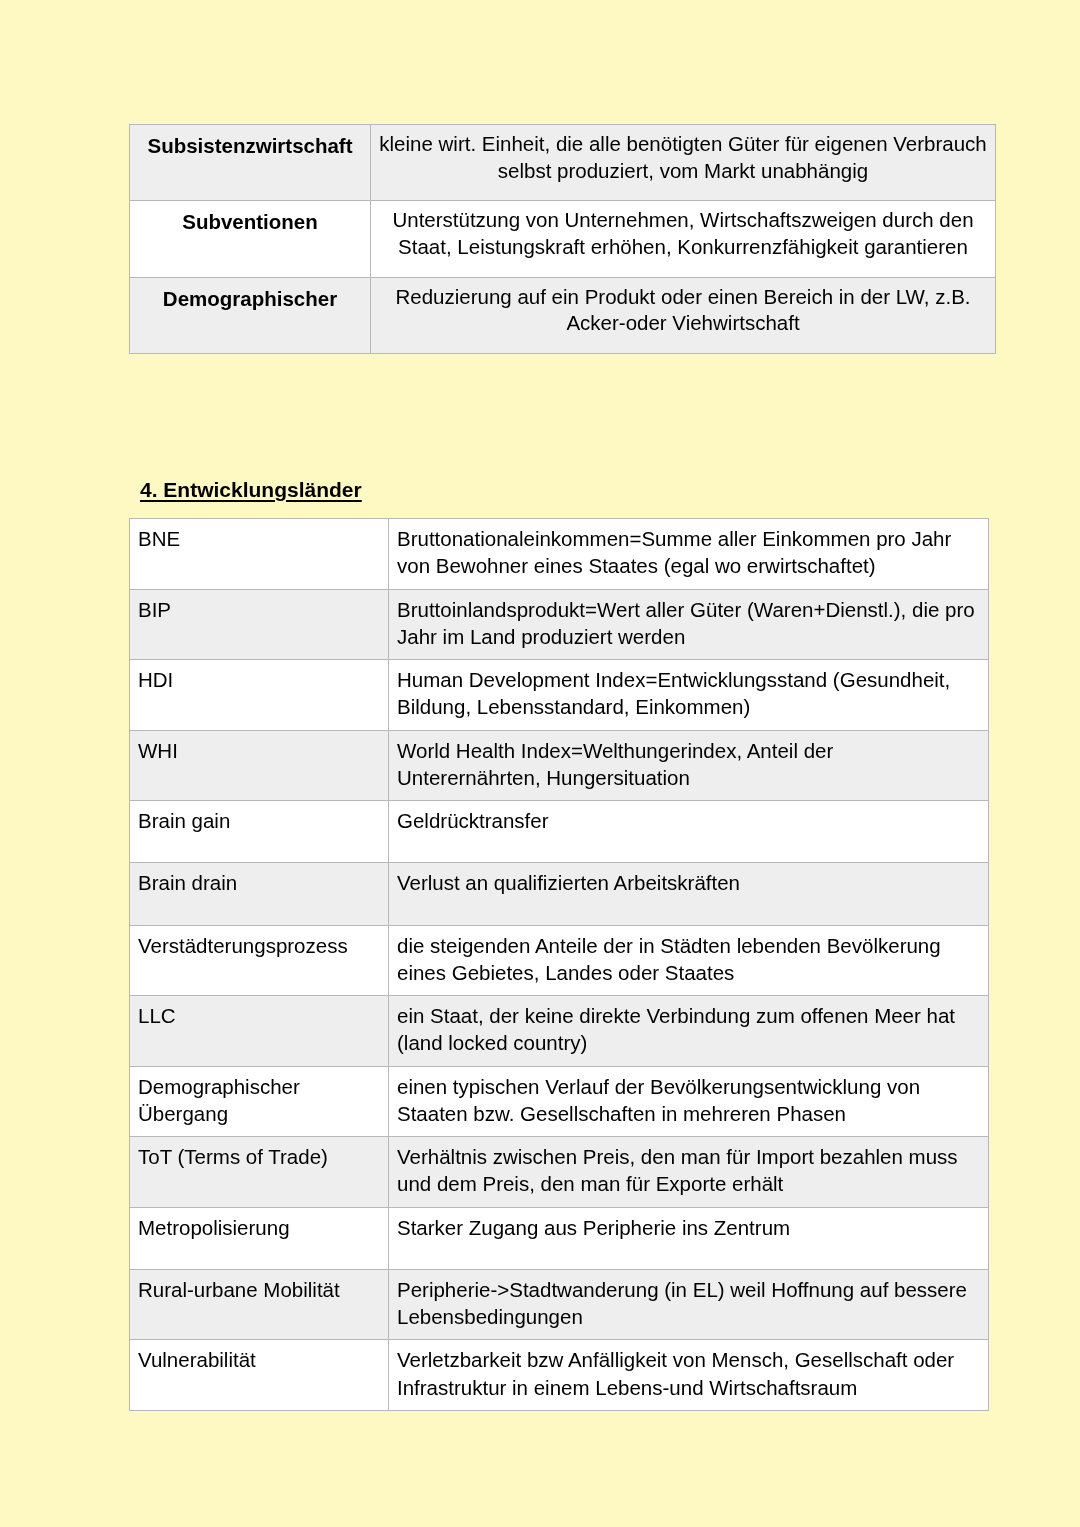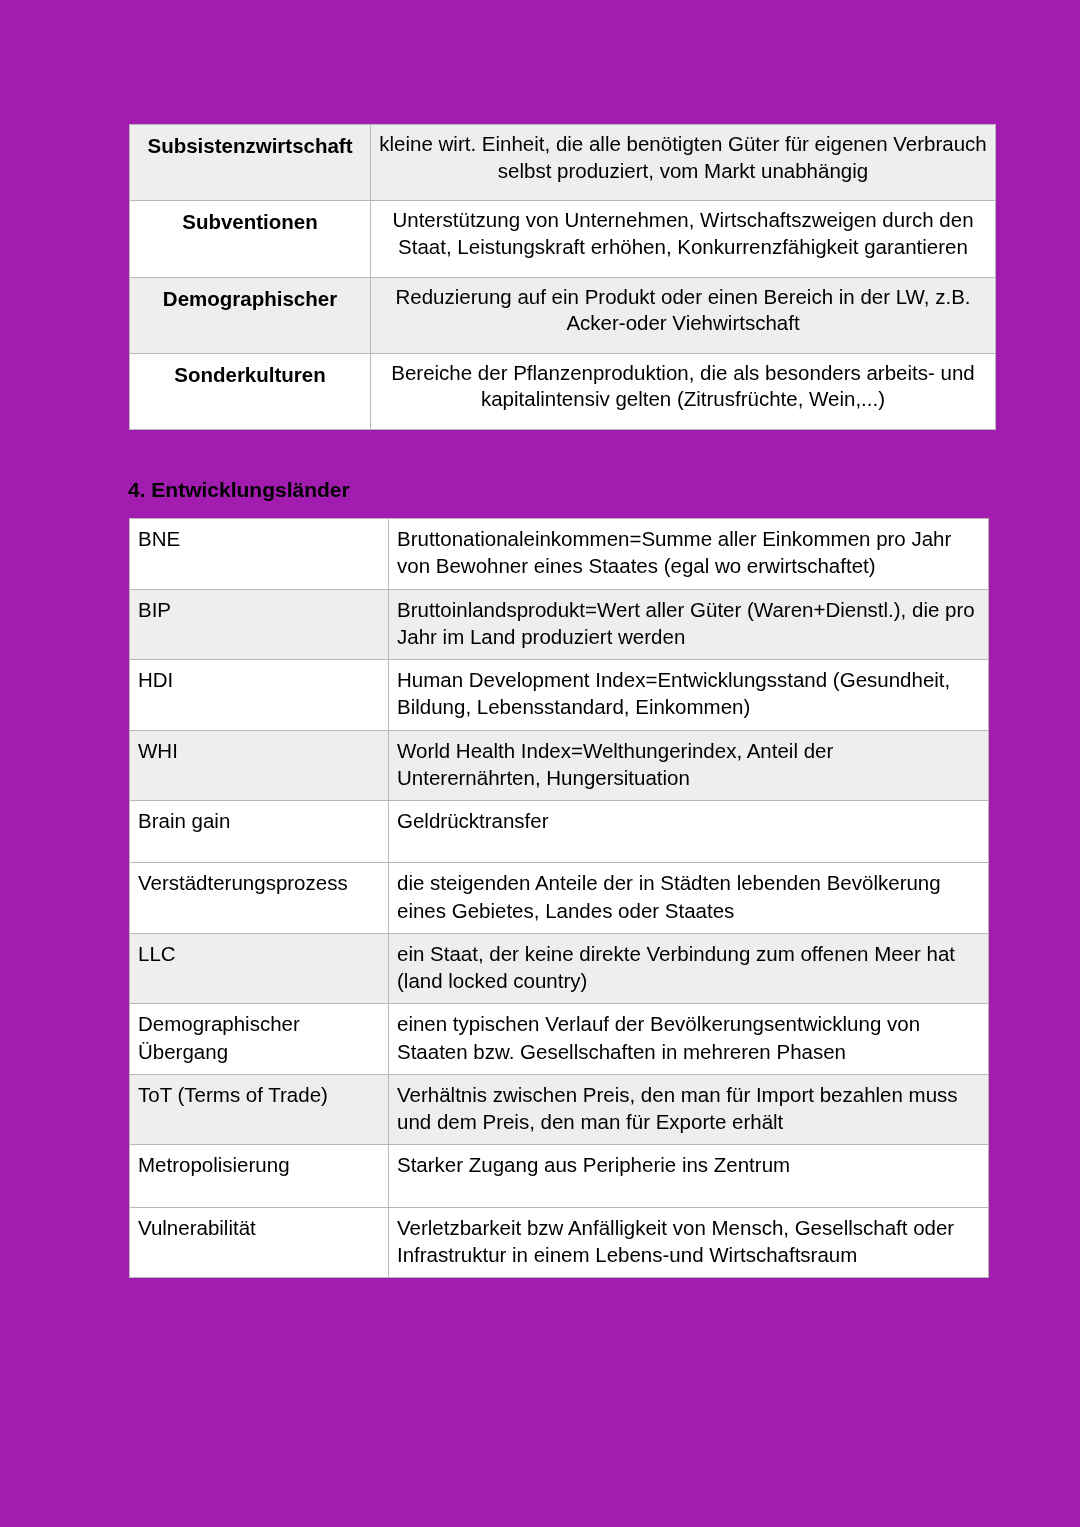--- a/index.html
+++ b/index.html
@@ -15,21 +15,21 @@
     overflow: hidden;
     position: relative;
   }
 
   .page {
     position: absolute;
     left: 0;
     top: 0;
     width: 1080px;
     height: 1527px;
-    background: #a21caf;
+    background: #fef9c3;
   }
 
   
   .table-one {
     position: absolute;
     left: 129px;
     top: 124px;
     width: 866px;
     border-collapse: collapse;
     table-layout: fixed;
@@ -47,24 +47,25 @@
   .table-one td.term {
     font-weight: bold;
     padding-top: 8px;
   }
   .table-one tr.shade td { background: #eeeeee; }
   .table-one tr.plain td { background: #ffffff; }
 
   
   .section-heading {
     position: absolute;
-    left: 128px;
+    left: 140px;
     top: 478px;
     font-size: 21px;
     font-weight: bold;
+    text-decoration: underline;
     text-underline-offset: 3px;
     white-space: nowrap;
   }
 
   
   .table-two {
     position: absolute;
     left: 129px;
     top: 518px;
     width: 859px;
@@ -104,24 +105,20 @@
           <td class="definition">kleine wirt. Einheit, die alle benötigten Güter für eigenen Verbrauch selbst produziert, vom Markt unabhängig</td>
         </tr>
         <tr class="plain">
           <td class="term">Subventionen</td>
           <td class="definition">Unterstützung von Unternehmen, Wirtschaftszweigen durch den Staat, Leistungskraft erhöhen, Konkurrenzfähigkeit garantieren</td>
         </tr>
         <tr class="shade">
           <td class="term">Demographischer</td>
           <td class="definition">Reduzierung auf ein Produkt oder einen Bereich in der LW, z.B. Acker-oder Viehwirtschaft</td>
         </tr>
-        <tr class="plain">
-          <td class="term">Sonderkulturen</td>
-          <td class="definition">Bereiche der Pflanzenproduktion, die als besonders arbeits- und kapitalintensiv gelten (Zitrusfrüchte, Wein,...)</td>
-        </tr>
       </tbody>
   </table>
 
   <div class="section-heading">4. Entwicklungsländer</div>
 
   <table class="table-two">
     <colgroup>
         <col class="c1">
         <col class="c2">
       </colgroup>
@@ -139,40 +136,48 @@
           <td class="definition">Human Development Index=Entwicklungsstand (Gesundheit, Bildung, Lebensstandard, Einkommen)</td>
         </tr>
         <tr class="shade">
           <td class="term">WHI</td>
           <td class="definition">World Health Index=Welthungerindex, Anteil der Unterernährten, Hungersituation</td>
         </tr>
         <tr class="plain tall">
           <td class="term">Brain gain</td>
           <td class="definition">Geldrücktransfer</td>
         </tr>
+        <tr class="shade tall">
+          <td class="term">Brain drain</td>
+          <td class="definition">Verlust an qualifizierten Arbeitskräften</td>
+        </tr>
         <tr class="plain">
           <td class="term">Verstädterungsprozess</td>
           <td class="definition">die steigenden Anteile der in Städten lebenden Bevölkerung eines Gebietes, Landes oder Staates</td>
         </tr>
         <tr class="shade">
           <td class="term">LLC</td>
           <td class="definition">ein Staat, der keine direkte Verbindung zum offenen Meer hat (land locked country)</td>
         </tr>
         <tr class="plain">
           <td class="term">Demographischer Übergang</td>
           <td class="definition">einen typischen Verlauf der Bevölkerungsentwicklung von Staaten bzw. Gesellschaften in mehreren Phasen</td>
         </tr>
         <tr class="shade">
           <td class="term">ToT (Terms of Trade)</td>
           <td class="definition">Verhältnis zwischen Preis, den man für Import bezahlen muss und dem Preis, den man für Exporte erhält</td>
         </tr>
         <tr class="plain tall">
           <td class="term">Metropolisierung</td>
           <td class="definition">Starker Zugang aus Peripherie ins Zentrum</td>
         </tr>
+        <tr class="shade">
+          <td class="term">Rural-urbane Mobilität</td>
+          <td class="definition">Peripherie-&gt;Stadtwanderung (in EL) weil Hoffnung auf bessere Lebensbedingungen</td>
+        </tr>
         <tr class="plain">
           <td class="term">Vulnerabilität</td>
           <td class="definition">Verletzbarkeit bzw Anfälligkeit von Mensch, Gesellschaft oder Infrastruktur in einem Lebens-und Wirtschaftsraum</td>
         </tr>
       </tbody>
   </table>
 
 </div>
 
 </body></html>

